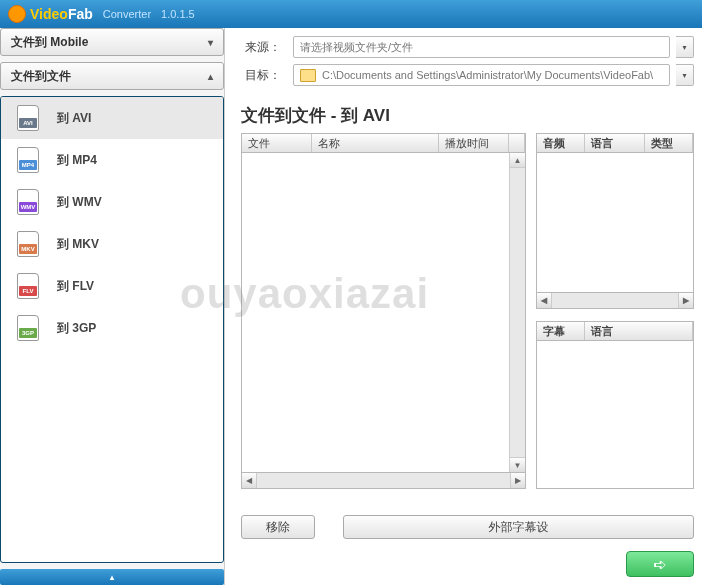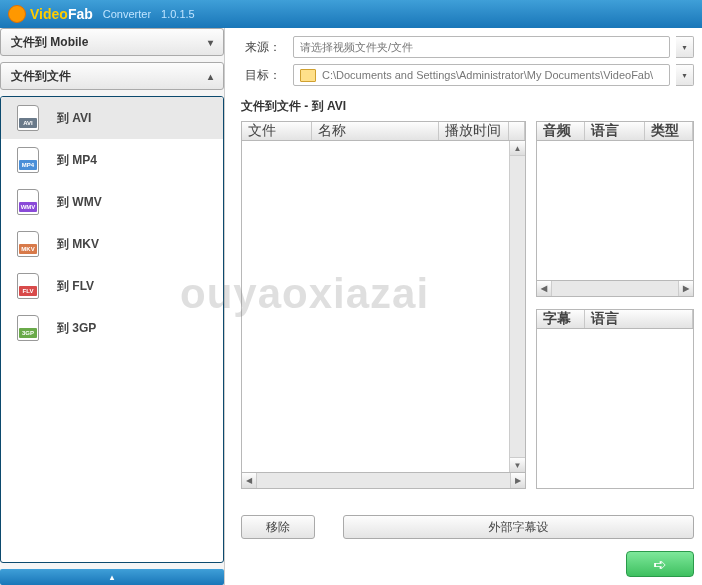--- a/index.html
+++ b/index.html
@@ -28,27 +28,27 @@
 .bottom-bar { height: 16px; margin-top: auto; background: linear-gradient(#3f9fd8,#1976b8); border-radius: 2px; display: flex; align-items: center; justify-content: center; color: #fff; font-size: 9px; cursor: pointer; }
 
 .content { flex: 1; padding: 8px 8px 8px 16px; display: flex; flex-direction: column; gap: 6px; background: #fff; }
 
 .path-row { display: flex; align-items: center; gap: 8px; }
 .path-label { width: 44px; font-size: 12px; color: #444; text-align: center; }
 .path-input { flex: 1; height: 22px; border: 1px solid #b8b8b8; border-radius: 2px; background: #fff; display: flex; align-items: center; padding: 0 6px; font-size: 11px; color: #777; gap: 6px; }
 .folder-icon { width: 16px; height: 13px; background: #ffe08a; border: 1px solid #d0a030; border-radius: 1px; }
 .dd-btn { width: 18px; height: 22px; border: 1px solid #b8b8b8; border-left: none; background: linear-gradient(#fdfdfd,#e7e7e7); display: flex; align-items: center; justify-content: center; font-size: 8px; color: #555; cursor: pointer; border-radius: 0 2px 2px 0; margin-left: -2px; }
 
-.section-title { font-size: 12px; font-weight: bold; color: #333; margin-top: 6px; }
+.section-title { font-size: 17px; font-weight: bold; color: #333; margin-top: 12px; }
 
 .tables-row { display: flex; gap: 10px; flex: 1; min-height: 0; }
 .table-left { width: 285px; display: flex; flex-direction: column; }
 .table-right { flex: 1; display: flex; flex-direction: column; gap: 12px; }
 
-.table-header { height: 20px; border: 1px solid #b8b8b8; background: linear-gradient(#fdfdfd,#e3e3e3); display: flex; font-size: 14px; color: #444; }
+.table-header { height: 20px; border: 1px solid #b8b8b8; background: linear-gradient(#fdfdfd,#e3e3e3); display: flex; font-size: 11px; color: #444; }
 .th-cell { border-right: 1px solid #c8c8c8; display: flex; align-items: center; padding: 0 6px; }
 .table-body { flex: 1; border: 1px solid #b8b8b8; border-top: none; background: #fff; position: relative; }
 .vscroll { position: absolute; top: 0; right: 0; bottom: 0; width: 16px; background: #e8e8e8; border-left: 1px solid #ccc; }
 .vscroll::before { content: "▲"; position: absolute; top: 0; left: 0; right: 0; height: 14px; font-size: 8px; display: flex; align-items: center; justify-content: center; color: #666; background: linear-gradient(#fdfdfd,#ddd); border-bottom: 1px solid #ccc; }
 .vscroll::after { content: "▼"; position: absolute; bottom: 0; left: 0; right: 0; height: 14px; font-size: 8px; display: flex; align-items: center; justify-content: center; color: #666; background: linear-gradient(#fdfdfd,#ddd); border-top: 1px solid #ccc; }
 .hscroll { height: 16px; border: 1px solid #b8b8b8; border-top: none; background: #e8e8e8; position: relative; }
 .hscroll::before { content: "◀"; position: absolute; left: 0; top: 0; bottom: 0; width: 14px; font-size: 8px; display: flex; align-items: center; justify-content: center; color: #666; background: linear-gradient(#fdfdfd,#ddd); border-right: 1px solid #ccc; }
 .hscroll::after { content: "▶"; position: absolute; right: 0; top: 0; bottom: 0; width: 14px; font-size: 8px; display: flex; align-items: center; justify-content: center; color: #666; background: linear-gradient(#fdfdfd,#ddd); border-left: 1px solid #ccc; }
 
 .small-table { display: flex; flex-direction: column; font-weight: bold; }

